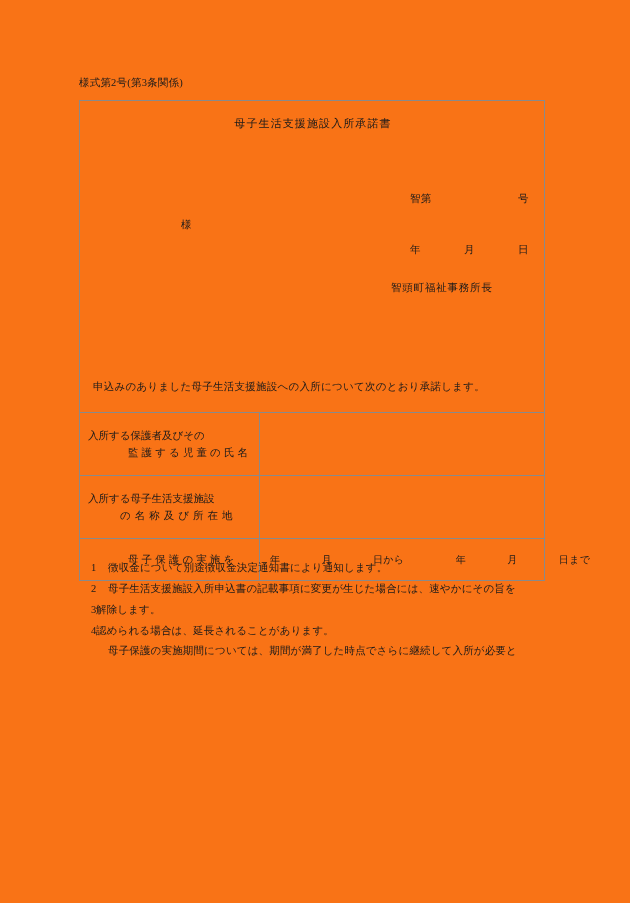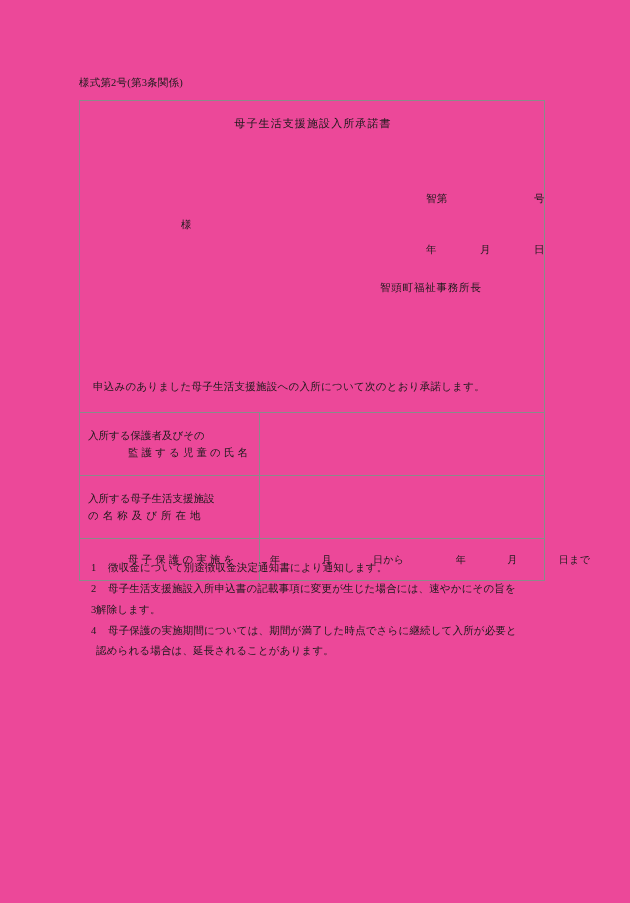--- a/index.html
+++ b/index.html
@@ -14,21 +14,21 @@
     font-family: "Liberation Serif", "DejaVu Serif", serif;
     color: #1a1a1a;
     -webkit-font-smoothing: antialiased;
   }
 
   .page {
     position: absolute;
     left: 0; top: 0;
     width: 630px;
     height: 903px;
-    background: #ec4899;
+    background: #f97316;
     overflow: hidden;
   }
 
   
   .form-no {
     position: absolute;
     left: 79px;
     top: 76px;
     font-size: 10.5px;
     letter-spacing: 0.2px;
@@ -58,39 +58,38 @@
     letter-spacing: 1.1px;
   }
 
   .doc-number-block {
     position: absolute;
     left: 330px;
     top: 55px;
     font-size: 10.5px;
     line-height: 17px;
     white-space: pre;
-    margin-left: 16px;
   }
   .doc-number-line {
     white-space: pre;
     display: block;
     letter-spacing: 0.3px;
   }
 
   .addressee {
     position: absolute;
     left: 101px;
     top: 117px;
     font-size: 10.5px;
     letter-spacing: 0.3px;
   }
 
   .issuer {
     position: absolute;
-    left: 300px;
+    left: 311px;
     top: 180px;
     font-size: 10.5px;
     letter-spacing: 0.8px;
     white-space: nowrap;
   }
 
   .body-sentence {
     position: absolute;
     left: 13px;
     top: 279px;
@@ -136,20 +135,21 @@
     display: block;
     white-space: nowrap;
   }
   
   .spread {
     letter-spacing: 3.1px;
     margin-left: 40px;
   }
   .spread-wide {
     letter-spacing: 4.0px;
+    margin-left: 32px;
   }
 
   .period-value {
     white-space: pre;
     letter-spacing: 0.3px;
     padding-left: 26px;
   }
 
   
   .notes {
@@ -246,18 +246,18 @@
       <span class="note-line">母子生活支援施設入所申込書の記載事項に変更が生じた場合には、速やかにその旨を</span>
     </div>
 
     <div class="note-item">
       <span class="note-num">3</span>
       <span class="note-line cont">解除します。</span>
     </div>
 
     <div class="note-item">
       <span class="note-num">4</span>
+      <span class="note-line cont">認められる場合は、延長されることがあります。</span>
       <span class="note-line">母子保護の実施期間については、期間が満了した時点でさらに継続して入所が必要と</span>
-      <span class="note-line cont">認められる場合は、延長されることがあります。</span>
     </div>
   </div>
 
 </div>
 
 </body></html>

